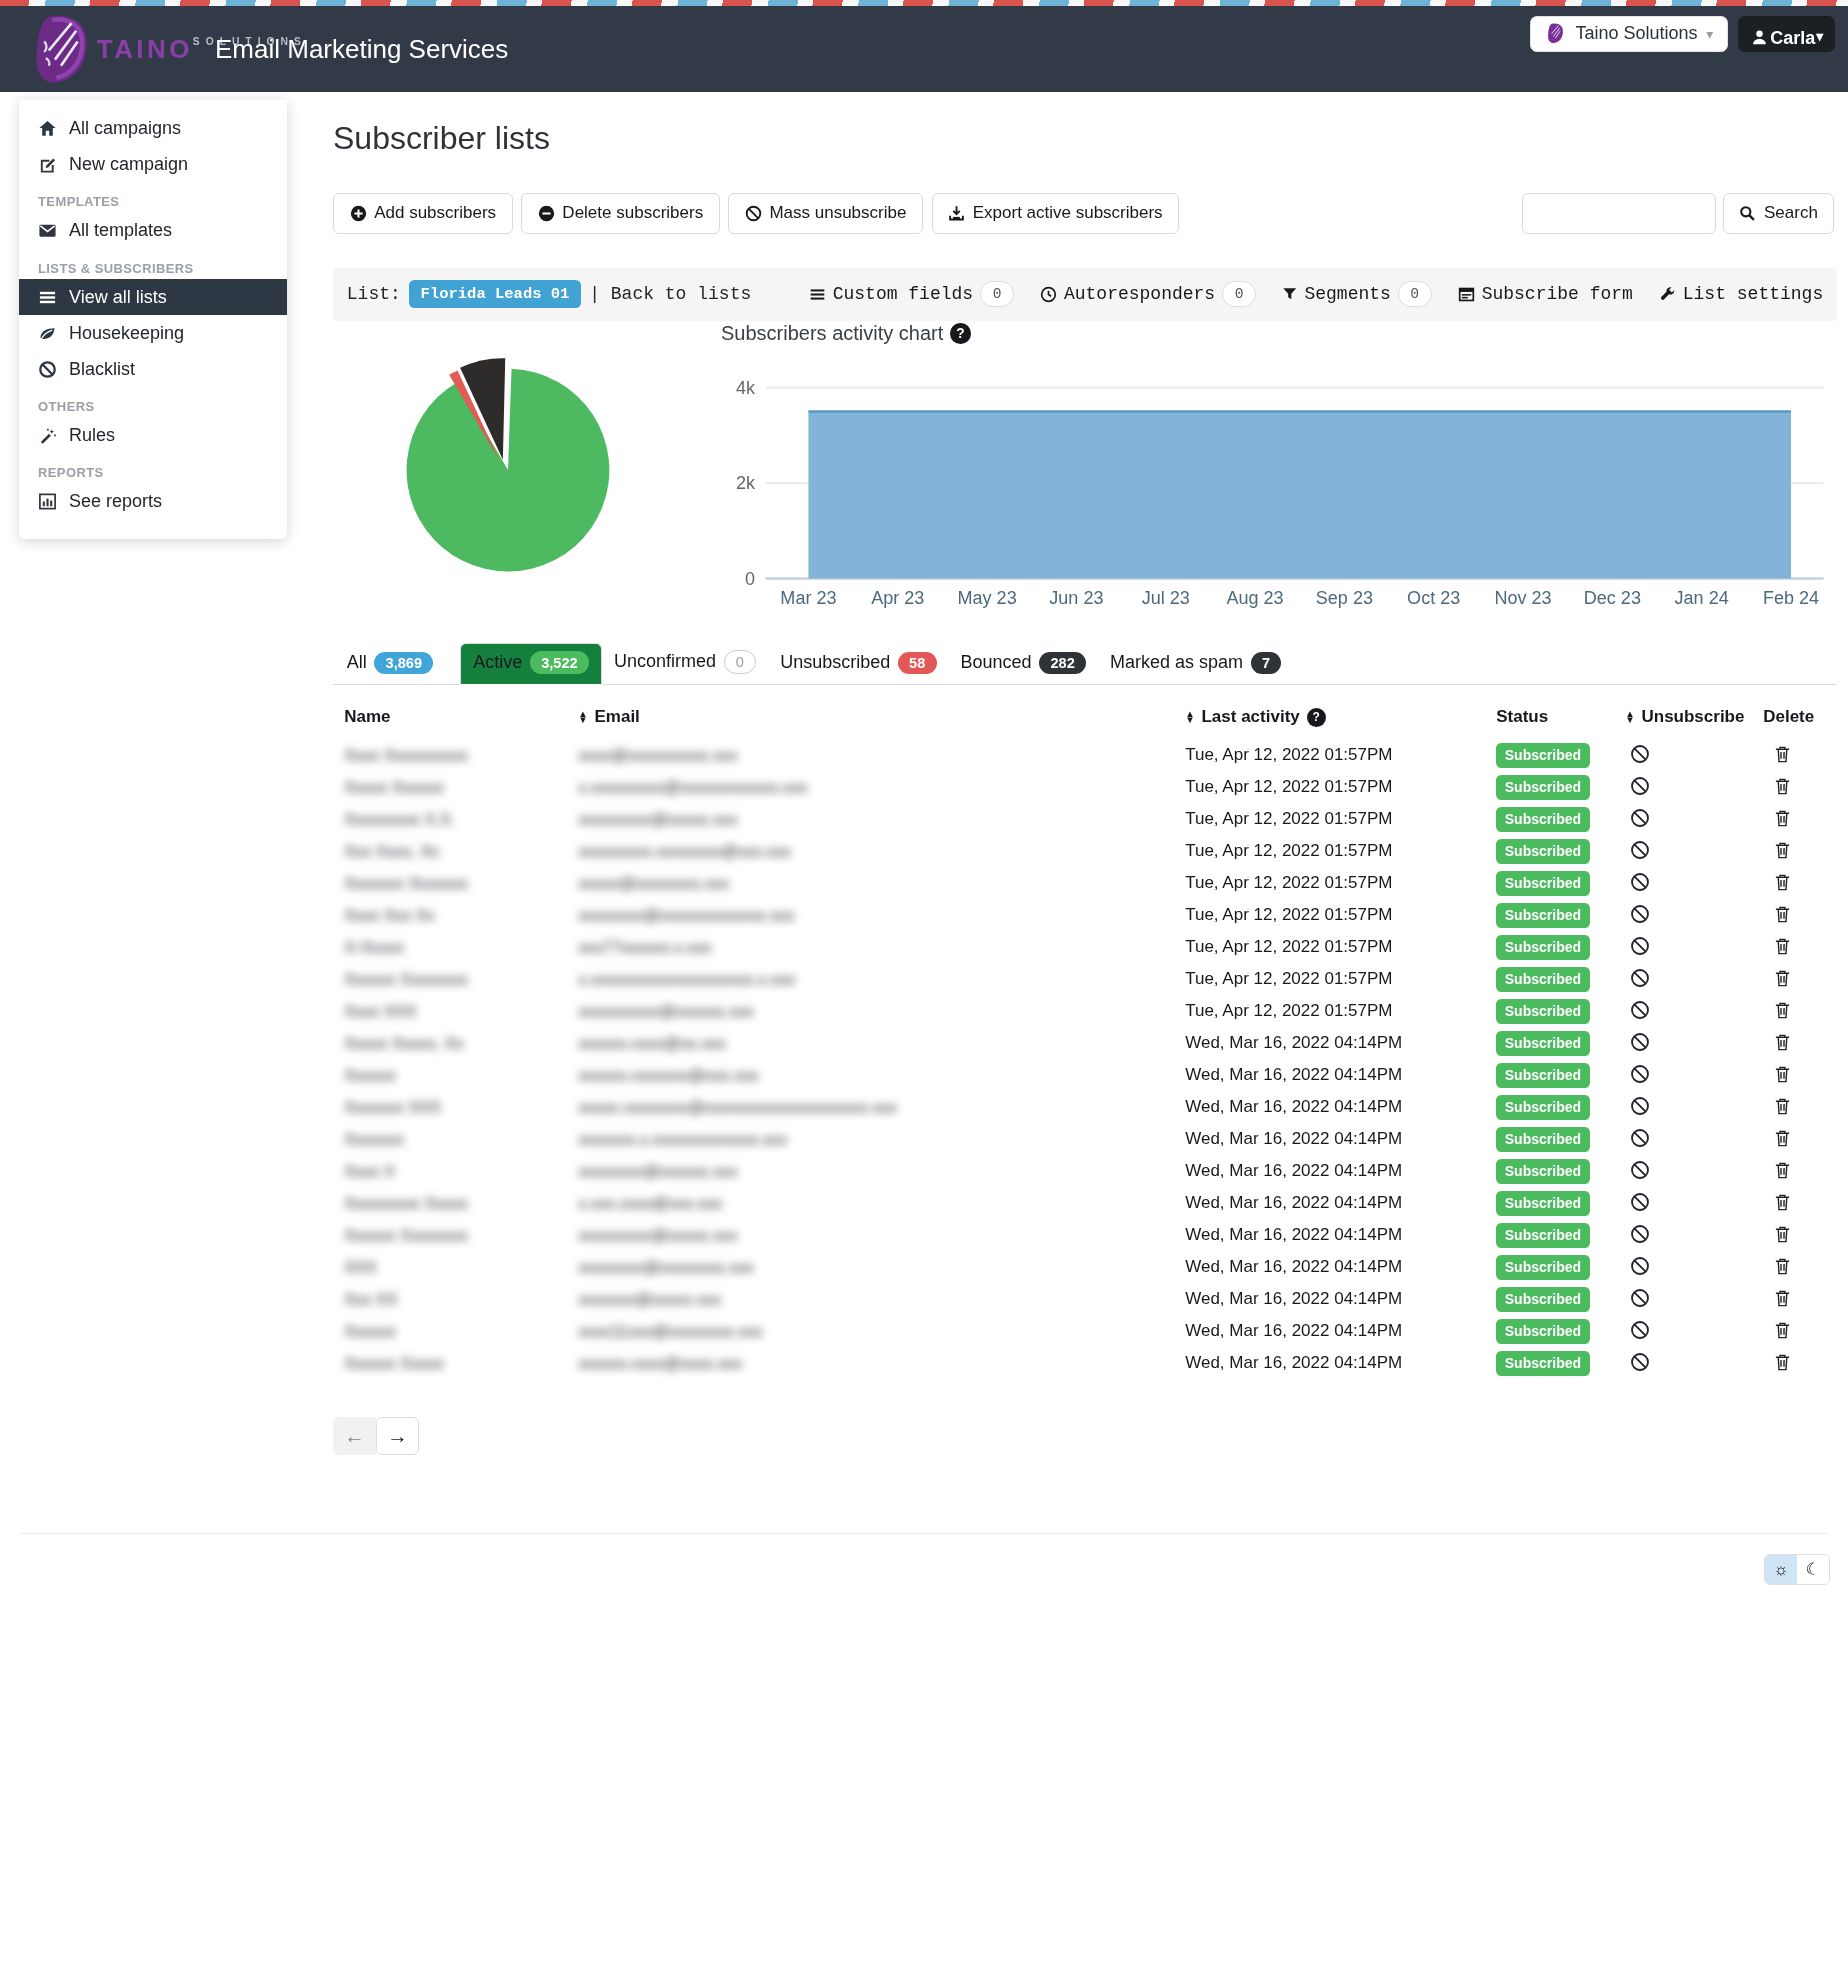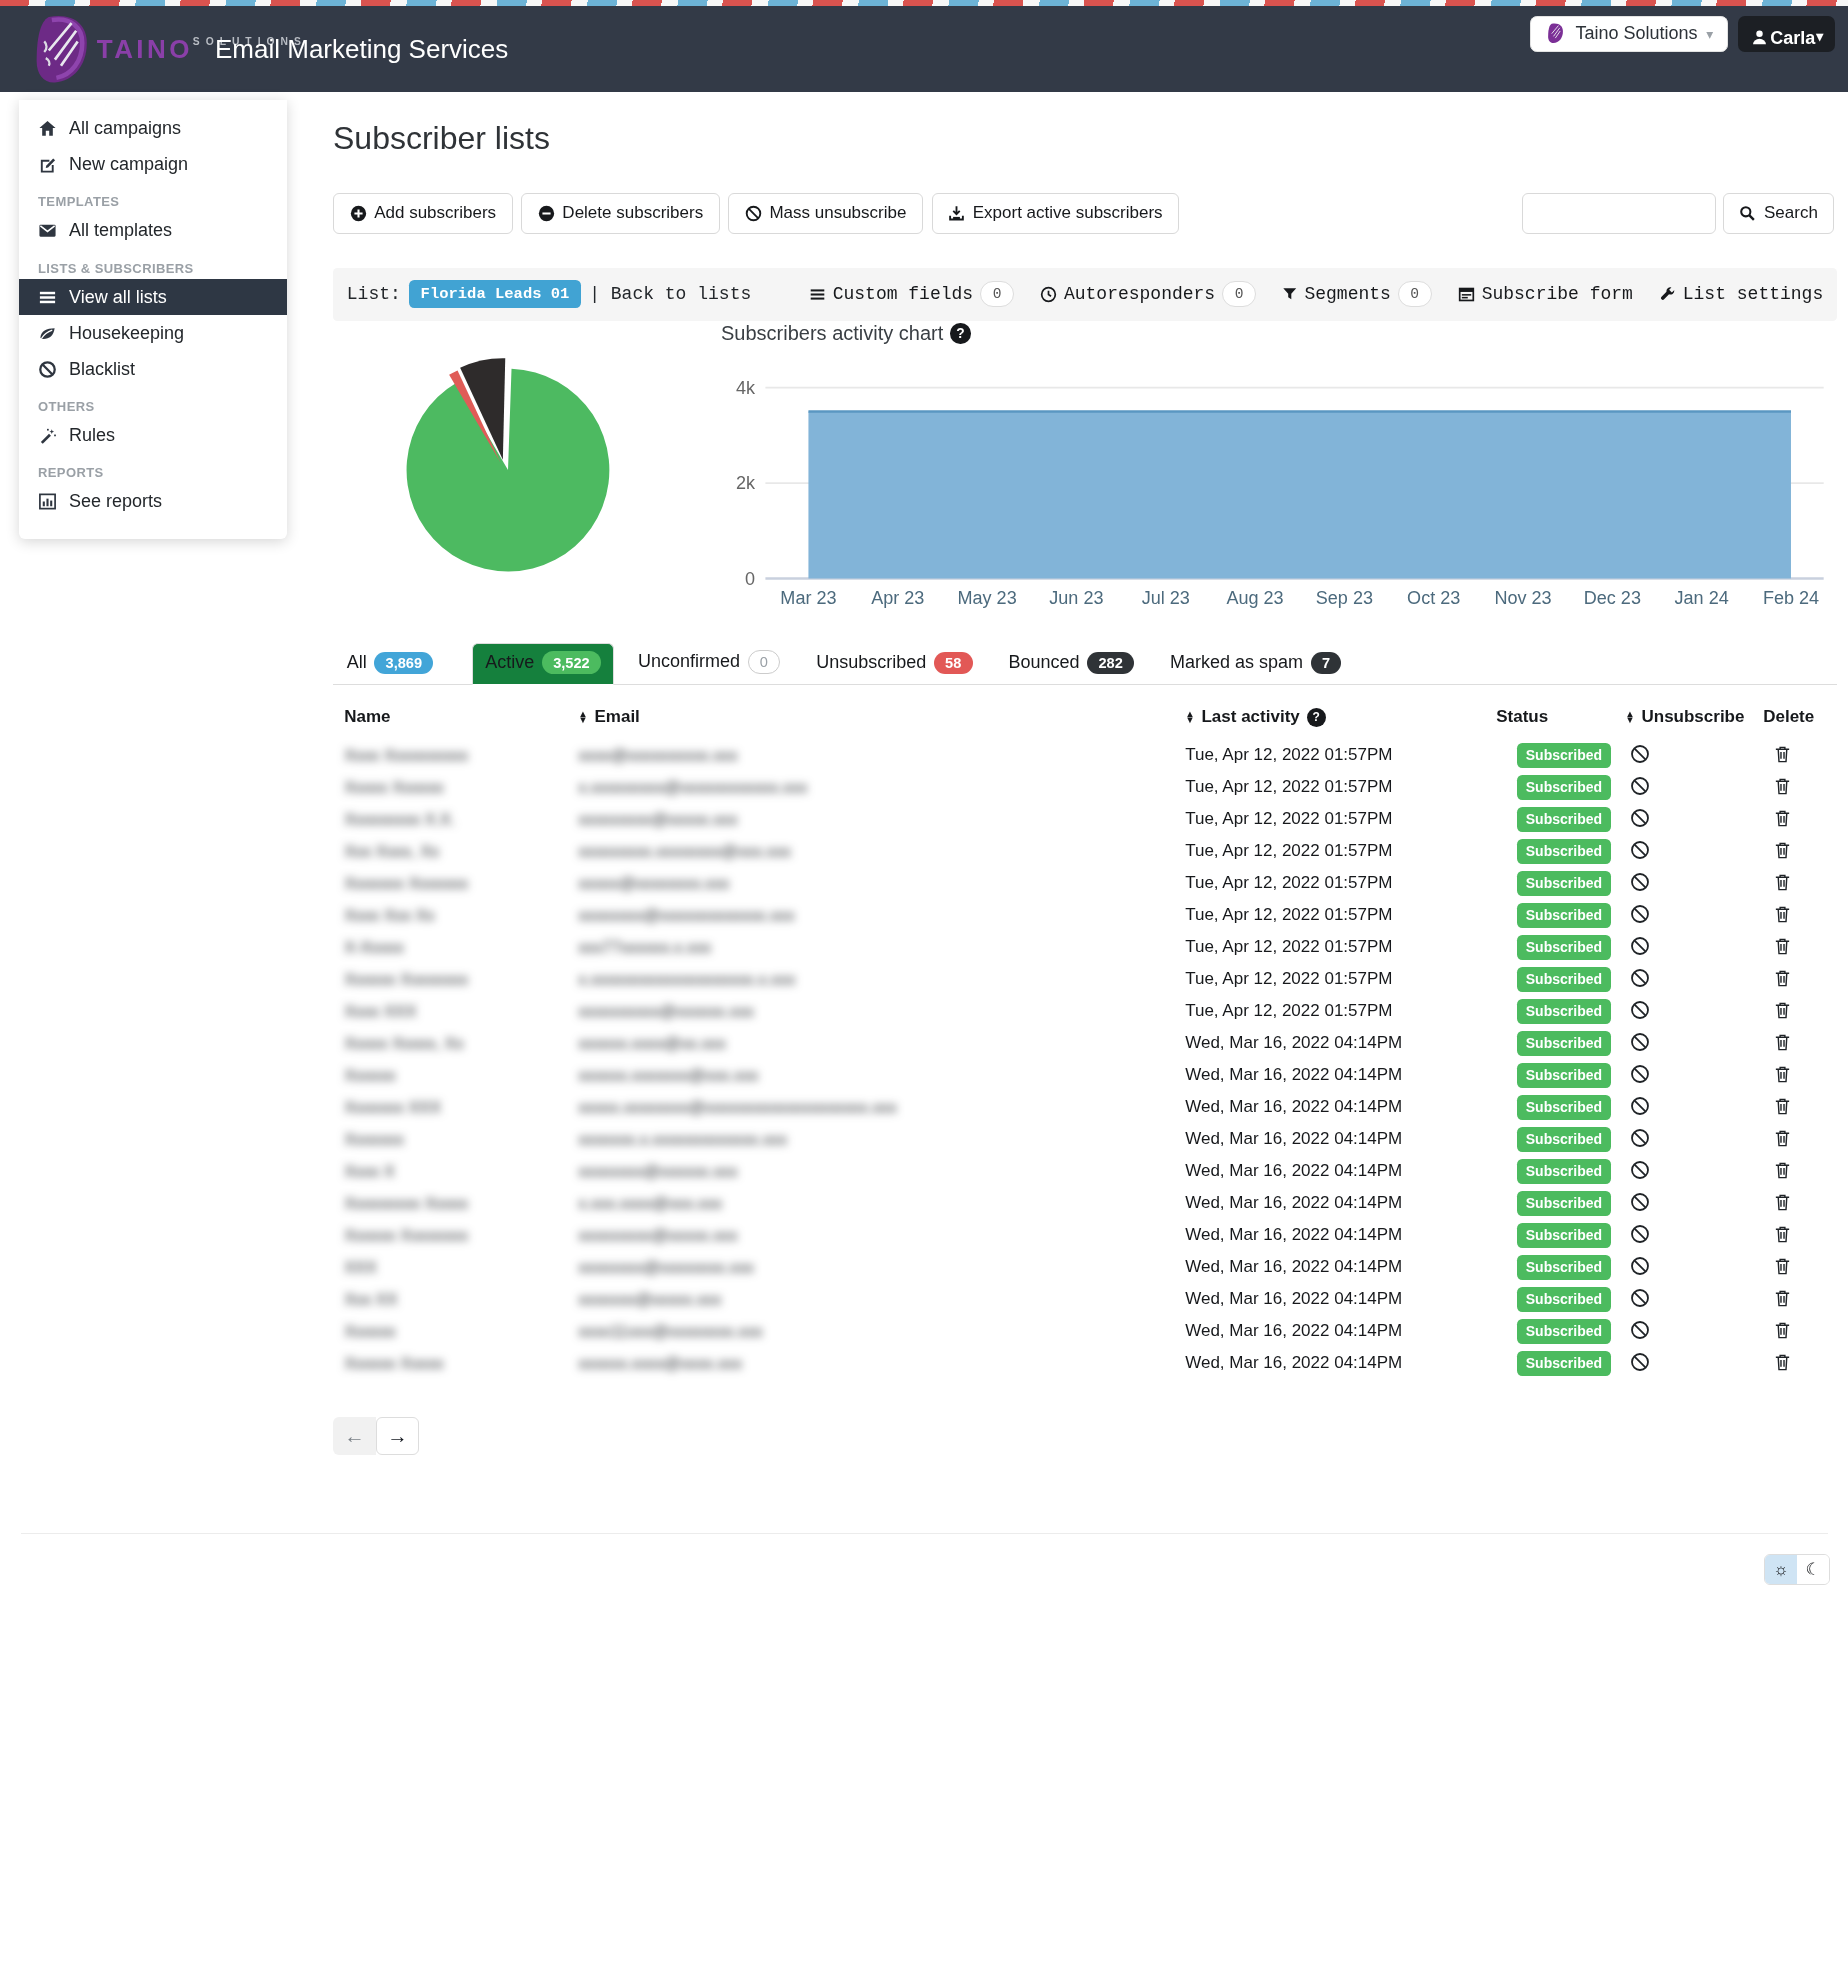--- a/index.html
+++ b/index.html
@@ -53,39 +53,39 @@
   .count-pill { background:#fff; border:0.9px solid #ddd; border-radius:13px; min-width:34px; height:26px; display:inline-flex; align-items:center; justify-content:center; font-size:14.6px; color:#555; }
 
   
   .charts { position:relative; height:318px; margin-top:8.6px; }
   .pie-wrap { position:absolute; left:65px; top:24px; width:220px; height:229px; }
   .chart-title { position:absolute; left:388px; top:-6.9px; font-size:20px; color:#3a3f44; display:flex; gap:6.9px; align-items:center; }
   .help-dot { width:20.6px; height:20.6px; border-radius:50%; background:#17191c; color:#fff; font-size:13.8px; font-weight:bold; display:inline-flex; align-items:center; justify-content:center; }
   .area-wrap { position:absolute; left:398px; top:24px; width:1103px; height:267px; }
 
   
-  .tabs { display:flex; align-items:flex-end; gap:12px; margin-top:-5.2px; border-bottom:0.9px solid #ddd; padding:0 1.7px; }
+  .tabs { display:flex; align-items:flex-end; margin-top:-5.2px; border-bottom:0.9px solid #ddd; padding:0 1.7px; }
   .tab { display:flex; align-items:center; gap:7.7px; padding:7.7px 12px 9.5px 12px; font-size:18px; color:#17191c; cursor:pointer; }
   .tab.active { background:#15803d; border:0.9px solid #ddd; border-bottom:0.9px solid #fff; border-radius:6px 6px 0 0; margin-bottom:-0.9px;margin-left:15px; }
   .pill { border-radius:13.8px; padding:3.4px 11.2px; font-size:14.6px; font-weight:bold; color:#fff; }
   .pill.blue { background:#42a5d8; }
   .pill.green { background:#4cbb5f; }
   .pill.outline { background:#fff; color:#9aa0a6; border:0.9px solid #ccc; font-weight:normal; }
   .pill.red { background:#e25856; }
   .pill.dark { background:#2f3337; }
 
   
   .grid-row { display:grid; grid-template-columns:234px 607px 311px 129px 138px 84px; align-items:center; }
   .thead { margin-top:22.4px; padding:0 0 12px 11.2px; font-size:17px; font-weight:bold; color:#17191c; }
   .th { display:flex; align-items:center; gap:6.9px; }
   .sort { display:inline-flex; flex-direction:column; line-height:6px; font-size:9.5px; color:#17191c; }
   .tbody .grid-row { height:32px; padding-left:11.2px; }
   .cell-blur { font-size:16.3px; color:#2a2e33; filter:blur(4.3px); white-space:nowrap; overflow:hidden; }
   .cell-time { font-size:17px; color:#17191c; }
-  .badge-status { display:inline-block; background:#4cbb5f; color:#fff; font-size:14px; font-weight:bold; padding:4.3px 8.6px; border-radius:5.2px;margin-left:21px; }
+  .badge-status { display:inline-block; background:#4cbb5f; color:#fff; font-size:14px; font-weight:bold; padding:4.3px 8.6px; border-radius:5.2px; }
   .icon-btn { cursor:pointer; display:inline-flex; }
 
   
   .pagination { display:flex; margin-top:38px; }
   .page-btn { width:43px; height:38px; display:flex; align-items:center; justify-content:center; font-size:20.6px; }
   .page-btn.prev { background:#f1f1f1; border-radius:6px 0 0 6px; color:#7c8288; }
   .page-btn.next { background:#fff; border:0.9px solid #ddd; border-radius:6px; color:#10151c; cursor:pointer; font-weight:bold; }
   .footer-line { position:absolute; left:20.6px; right:20.6px; top:1533px; border-top:1.7px solid #ececec; }
   .theme-toggle { position:absolute; right:19px; top:1554px; display:flex; border:0.9px solid #ddd; border-radius:6px; overflow:hidden; }
   .theme-opt { width:32px; height:29px; display:flex; align-items:center; justify-content:center; font-size:17px; color:#17191c; cursor:pointer; background:#fff; }

